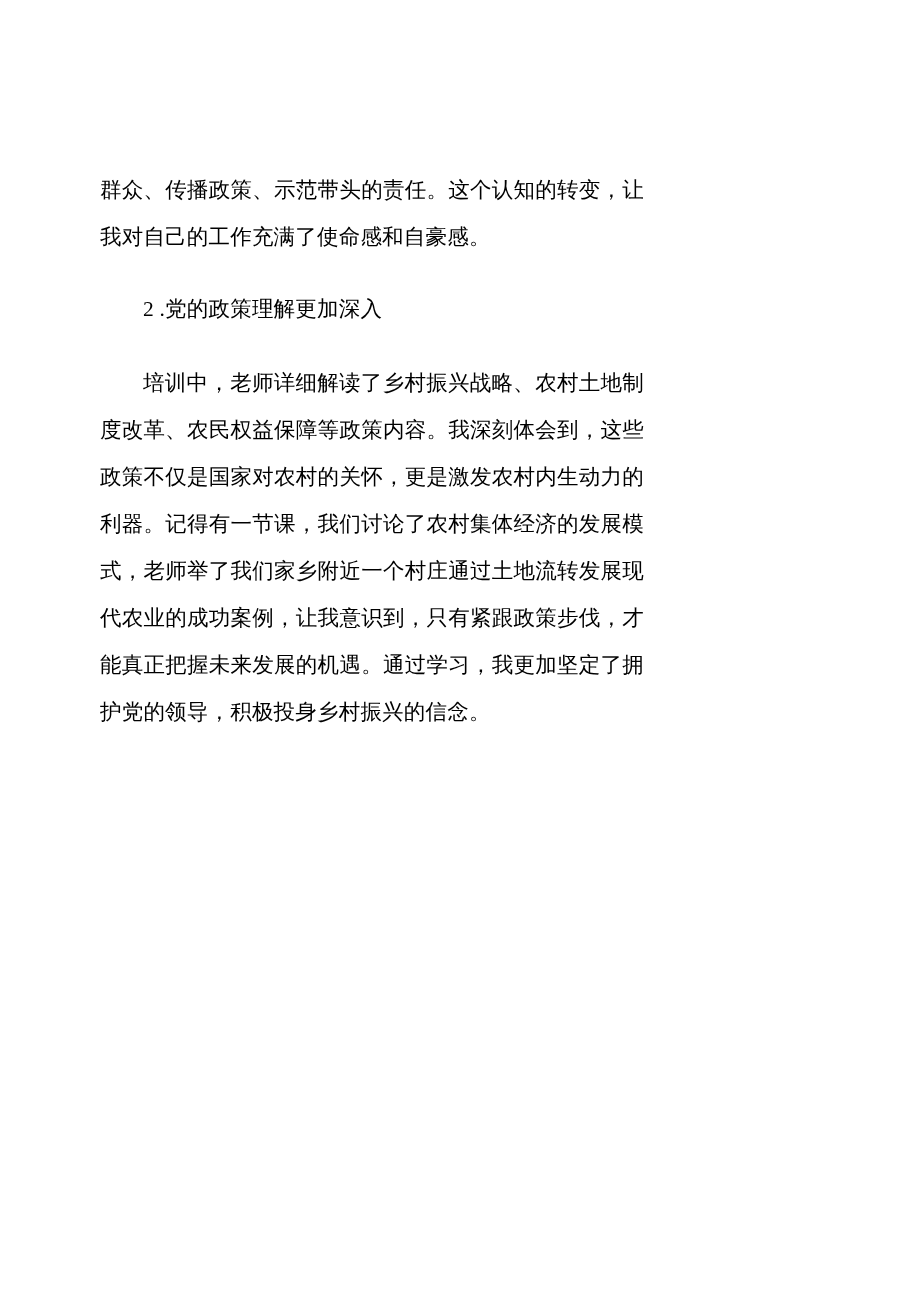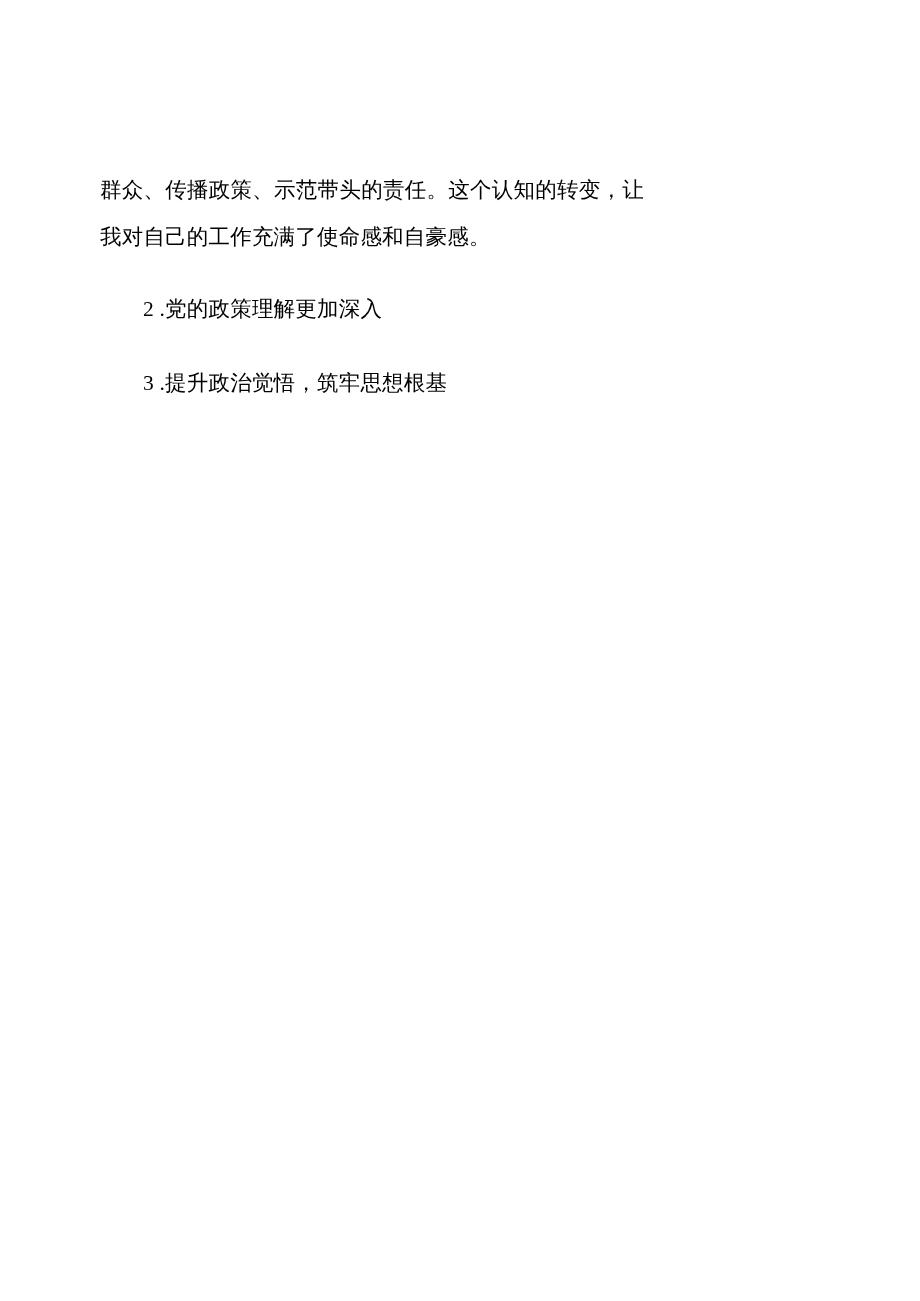--- a/index.html
+++ b/index.html
@@ -44,17 +44,17 @@
 </style>
 </head>
 <body>
 
 <div class="page">
 
   <p class="para">群众、传播政策、示范带头的责任。这个认知的转变，让我对自己的工作充满了使命感和自豪感。</p>
 
   <h2 class="heading">2 .党的政策理解更加深入</h2>
 
+  <p class="para indent">培训中，老师详细解读了乡村振兴战略、农村土地制度改革、农民权益保障等政策内容。我深刻体会到，这些政策不仅是国家对农村的关怀，更是激发农村内生动力的利器。记得有一节课，我们讨论了农村集体经济的发展模式，老师举了我们家乡附近一个村庄通过土地流转发展现代农业的成功案例，让我意识到，只有紧跟政策步伐，才能真正把握未来发展的机遇。通过学习，我更加坚定了拥护党的领导，积极投身乡村振兴的信念。</p>
 
-  <h2 class="heading">3 .提升政治觉悟，筑牢思想根基</h2>
 
 
 </div>
 
 </body></html>

